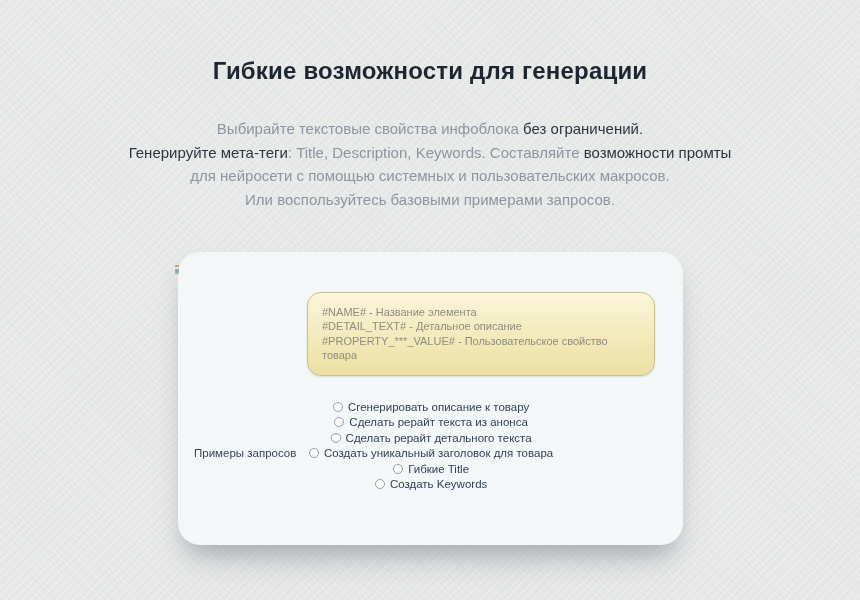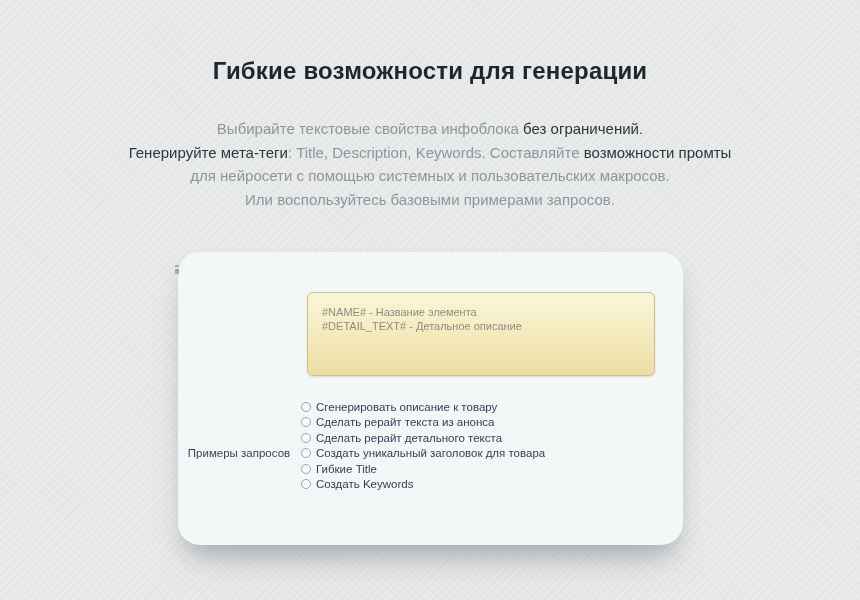--- a/index.html
+++ b/index.html
@@ -64,42 +64,43 @@
     opacity: 0.8;
   }
   .hint-box {
     position: absolute;
     left: 129px;
     top: 40px;
     width: 348px;
     height: 84px;
     padding: 12px 14px;
     border: 1px solid var(--hint-border, #cdbf8a);
-    border-radius: 6px;
+    border-radius: 14px;
     background: linear-gradient(var(--hint-bg-top, #fbf6da), var(--hint-bg-bottom, #ecdea2));
     box-shadow: 0 1px 2px rgba(180,165,110,0.35);
     font-size: 11px;
     line-height: 14.3px;
     color: var(--hint-text, #8f8d7f);
   }
   .form-label {
     position: absolute;
-    left: 0;
+    left: 16px;
     top: 195px;
     width: 122px;
-    text-align: center;
+    text-align: left;
     font-size: 11.5px;
     color: var(--label-text, #394357);
   }
   .radio-list {
     position: absolute;
-    left: 123px;
+    left: 131px;
     top: 147px;
     display: flex;
     flex-direction: column;
+    align-items: center;
   }
   .radio-row {
     display: flex;
     align-items: center;
     height: 15.5px;
     cursor: pointer;
   }
   .radio-dot {
     width: 10px;
     height: 10px;
@@ -130,20 +131,21 @@
       <div class="intro-line"><span>Или воспользуйтесь базовыми примерами запросов.</span></div>
     </div>
 
   <div class="card">
 
     <div class="artifact"></div>
 
     <div class="hint-box" id="hint-lines">
         <div class="hint-line">#NAME# - Название элемента</div>
         <div class="hint-line">#DETAIL_TEXT# - Детальное описание</div>
+        <div class="hint-line">#PROPERTY_***_VALUE# - Пользовательское свойство товара</div>
       </div>
 
     <div class="form-label">Примеры запросов</div>
 
     <div class="radio-list" id="radio-list">
         <div class="radio-row">
           <span class="radio-dot"></span>
           <span class="radio-label">Сгенерировать описание к товару</span>
         </div>
         <div class="radio-row">

